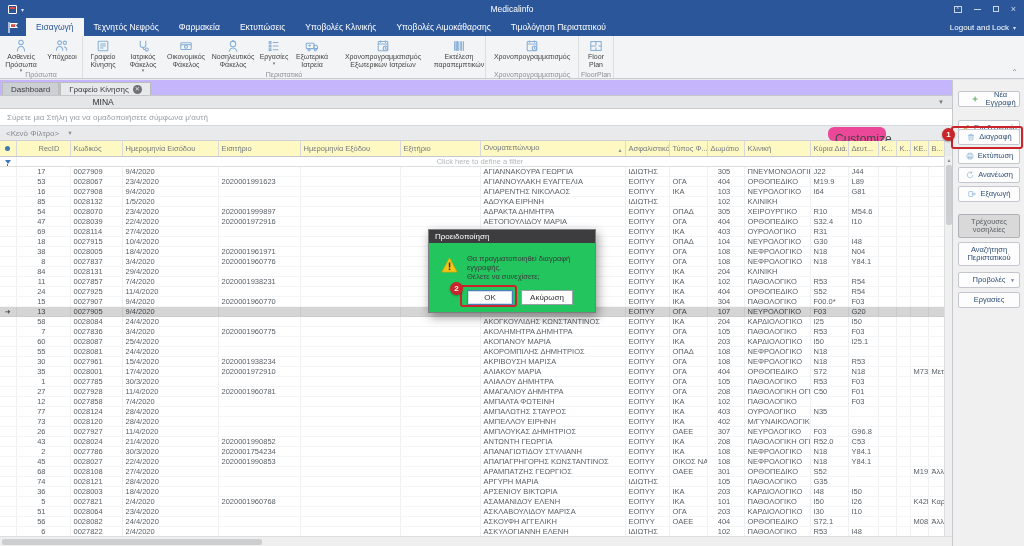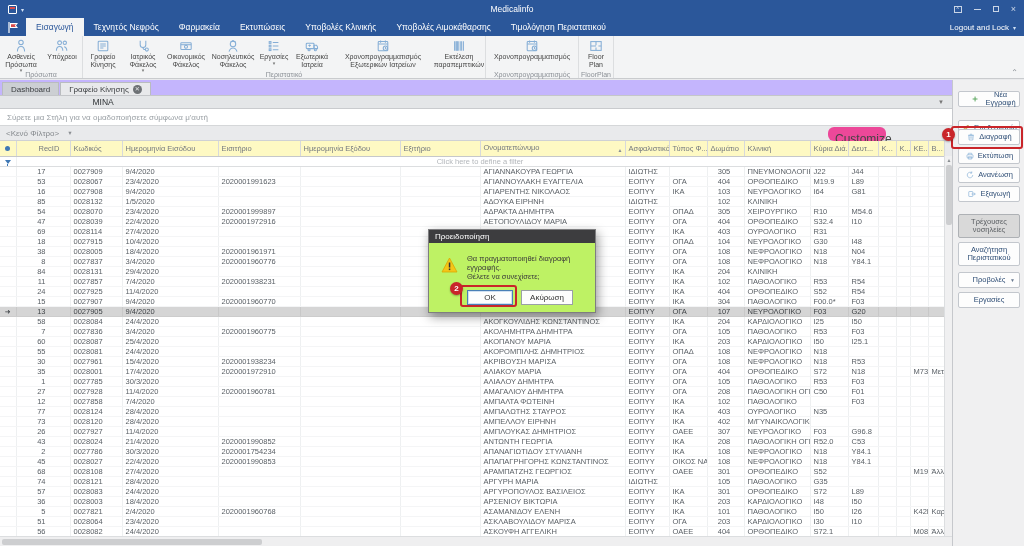--- a/index.html
+++ b/index.html
@@ -87,21 +87,21 @@
   .hscroll .thumb { position:absolute; left:2px; top:2px; width:260px; height:6px; background:#cdced0; border-radius:2px; }
 
   
   .sidebar { position:absolute; left:952px; top:80px; width:72px; height:466px; background:#f0f0f1; border-left:1px solid #c6c8cc; }
   .sbtn { position:absolute; left:5px; width:62px; height:16px; background:#fdfdfd; border:1px solid #c3c7cd; border-radius:2px; display:flex; align-items:center; justify-content:center; gap:3px; font-size:7.5px; color:#2f4e76; text-align:center; line-height:8px; }
   .sbtn.pressed { background:#d9d9d9; border-color:#aeb1b5; color:#5a5e62; }
   .sbtn.tall { height:24px; }
   .sbtn .scaret { position:absolute; right:4px; font-size:5px; color:#6a7b91; }
 
   
-  .dialog { position:absolute; left:428px; top:229px; width:168px; height:84px; background:#bef264; border:1px solid #7e7e80; box-shadow:2px 4px 10px rgba(0,0,0,.4); z-index:50; }
+  .dialog { position:absolute; left:428px; top:229px; width:168px; height:84px; background:#22c55e; border:1px solid #7e7e80; box-shadow:2px 4px 10px rgba(0,0,0,.4); z-index:50; }
   .dialog .dtitle { height:13px; background:#3d3d3f; color:#fff; font-size:8px; line-height:13px; padding-left:6px; }
   .dialog .dmsg { position:absolute; left:38px; top:24px; font-size:7.5px; color:#3a3a3a; line-height:9px; }
   .dialog .dwarn { position:absolute; left:12px; top:27px; }
   .dlg-btn { position:absolute; top:60px; height:15px; background:#fdfdfd; border:1px solid #9aa0a6; font-size:8px; color:#333; text-align:center; line-height:13px; }
   .dlg-ok { left:38px; width:46px; border:1px solid #4a7fb5; box-shadow:inset 0 0 0 1px #cfe0f2; }
   .dlg-cancel { left:92px; width:52px; }
 
   
   .ann-badge { position:absolute; width:13px; height:13px; border-radius:50%; background:#c9252a; color:#fff; font-size:8px; font-weight:bold; text-align:center; line-height:13px; z-index:60; box-shadow:0 1px 2px rgba(0,0,0,.3); }
   .ann-rect { position:absolute; border:2px solid #c9252a; border-radius:3px; z-index:55; }
@@ -1014,40 +1014,20 @@
             <td>ΠΑΘΟΛΟΓΙΚΟ</td>
             <td>G35</td>
             <td></td>
             <td></td>
             <td></td>
             <td></td>
             <td></td>
           </tr>
           <tr class="grow">
             <td class="ind"></td>
-            <td class="ra">57</td>
-            <td>0028083</td>
-            <td>24/4/2020</td>
-            <td></td>
-            <td></td>
-            <td></td>
-            <td>ΑΡΓΥΡΟΠΟΥΛΟΣ ΒΑΣΙΛΕΙΟΣ</td>
-            <td>ΕΟΠΥΥ</td>
-            <td>ΙΚΑ</td>
-            <td class="room">301</td>
-            <td>ΟΡΘΟΠΕΔΙΚΟ</td>
-            <td>S72</td>
-            <td>L89</td>
-            <td></td>
-            <td></td>
-            <td></td>
-            <td></td>
-          </tr>
-          <tr class="grow">
-            <td class="ind"></td>
             <td class="ra">36</td>
             <td>0028003</td>
             <td>18/4/2020</td>
             <td></td>
             <td></td>
             <td></td>
             <td>ΑΡΣΕΝΙΟΥ ΒΙΚΤΩΡΙΑ</td>
             <td>ΕΟΠΥΥ</td>
             <td>ΙΚΑ</td>
             <td class="room">203</td>

